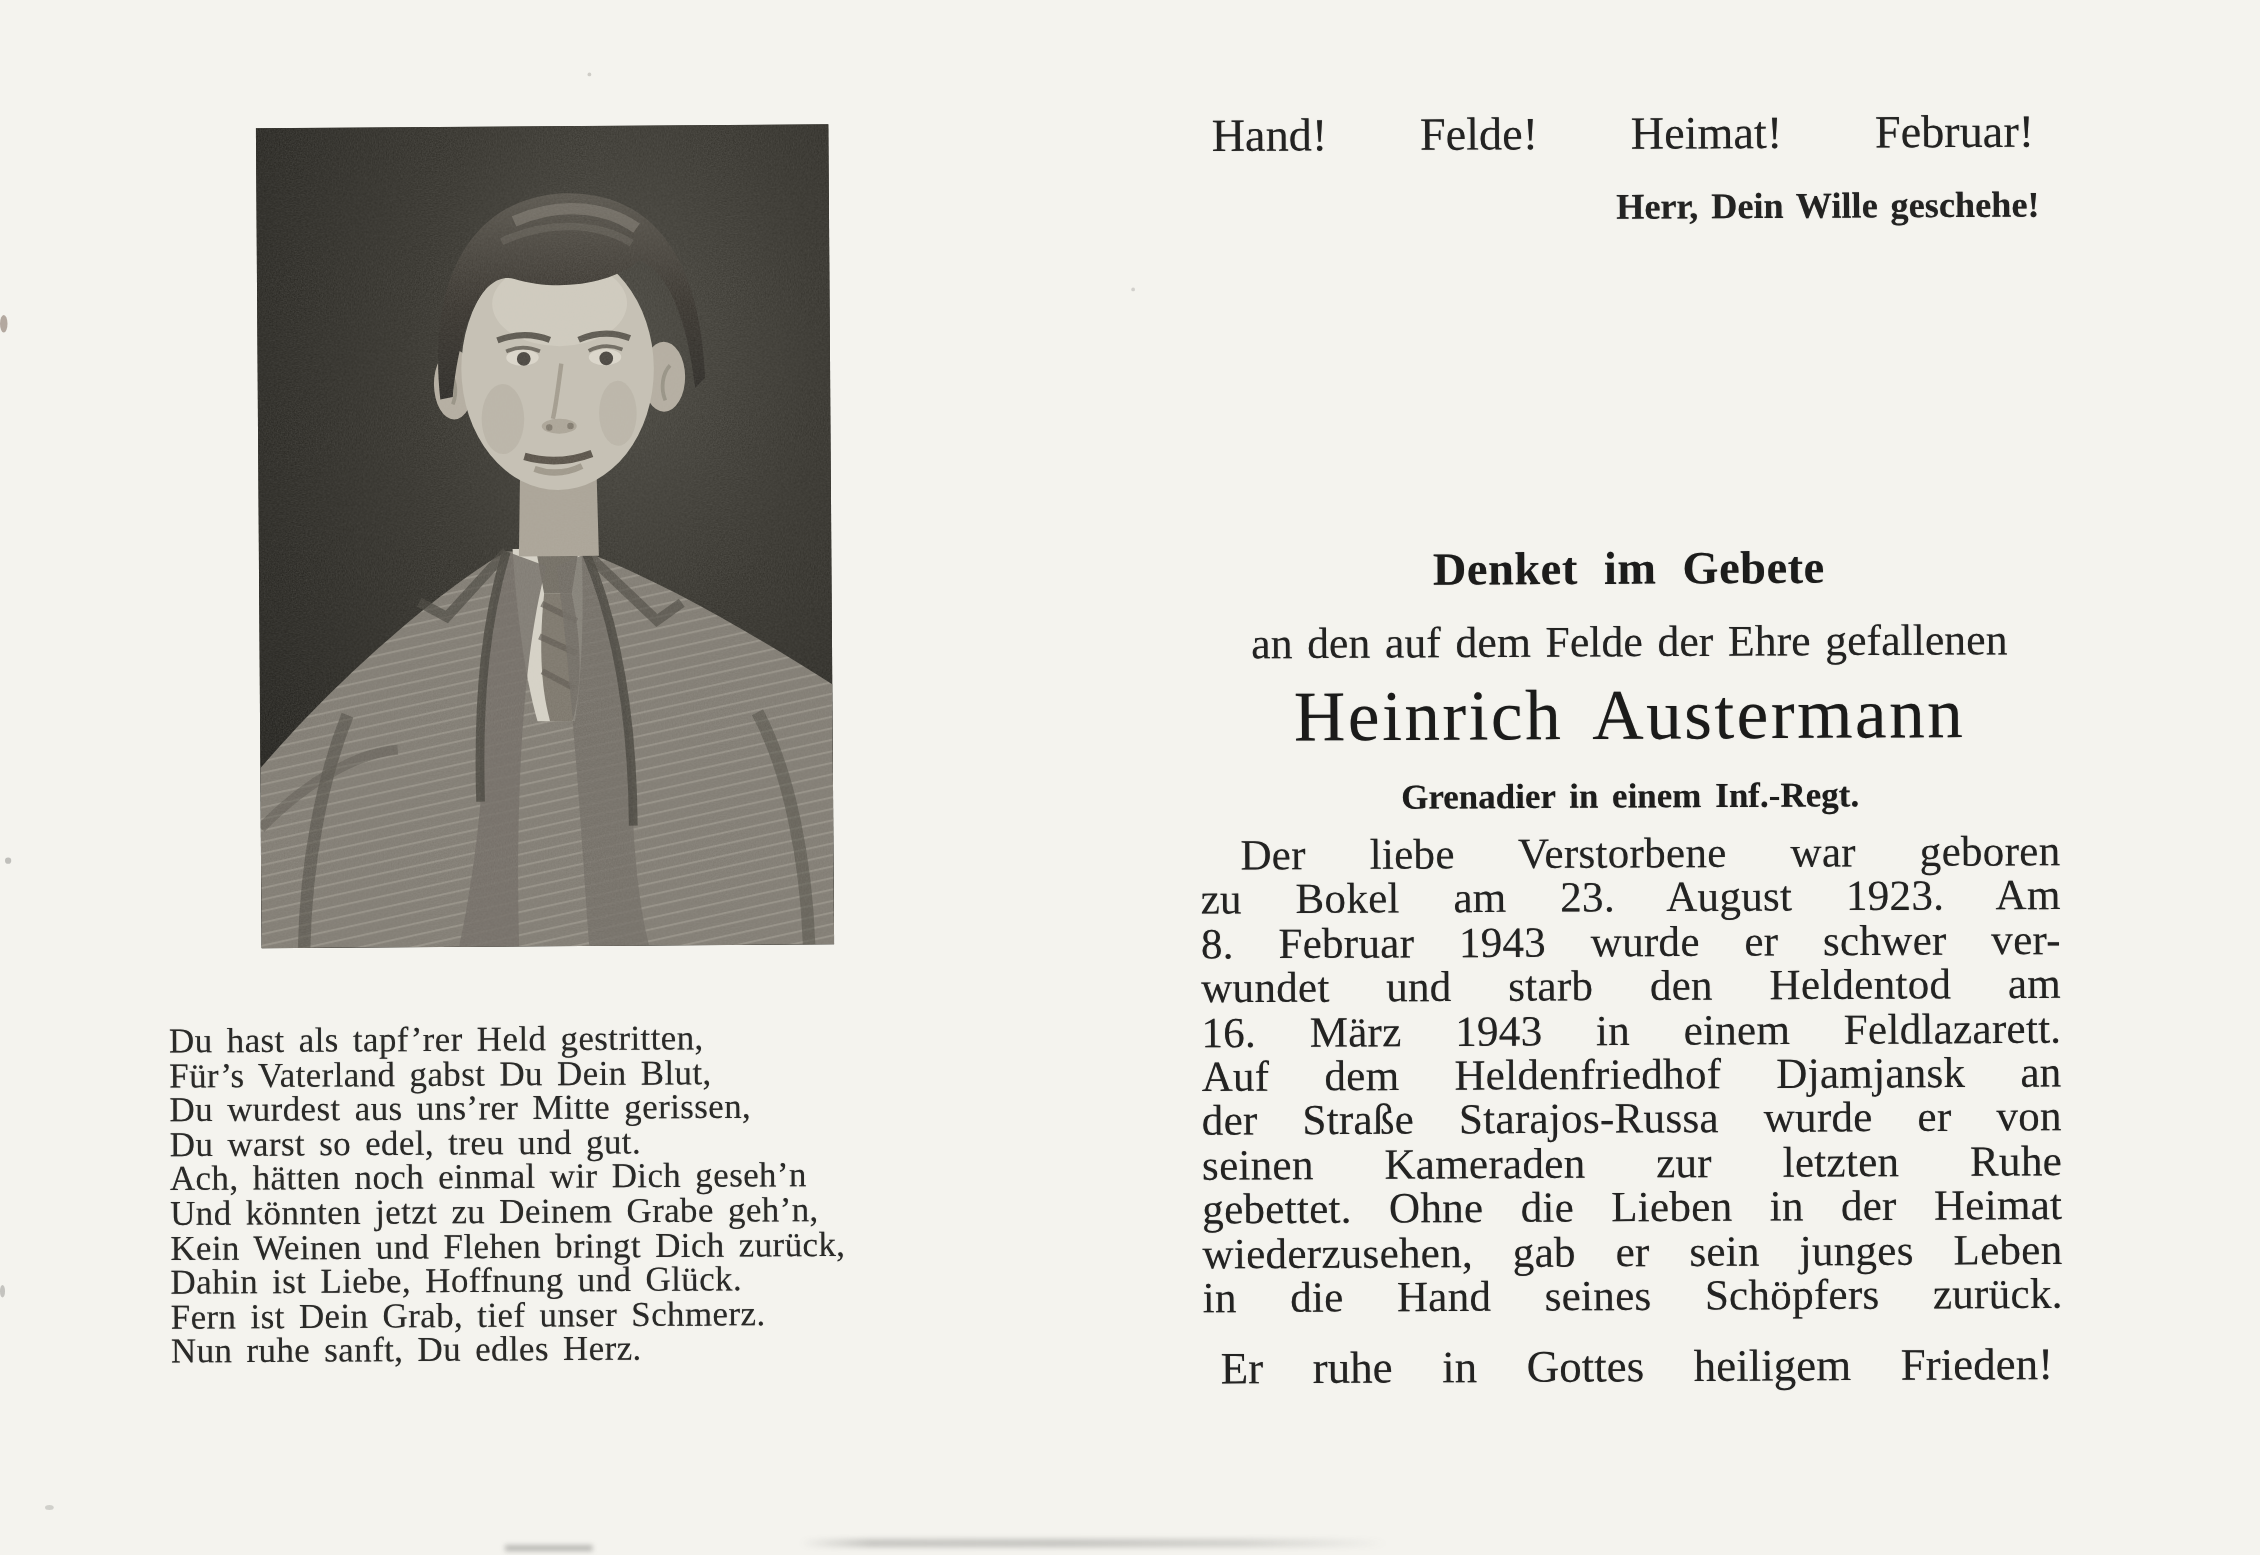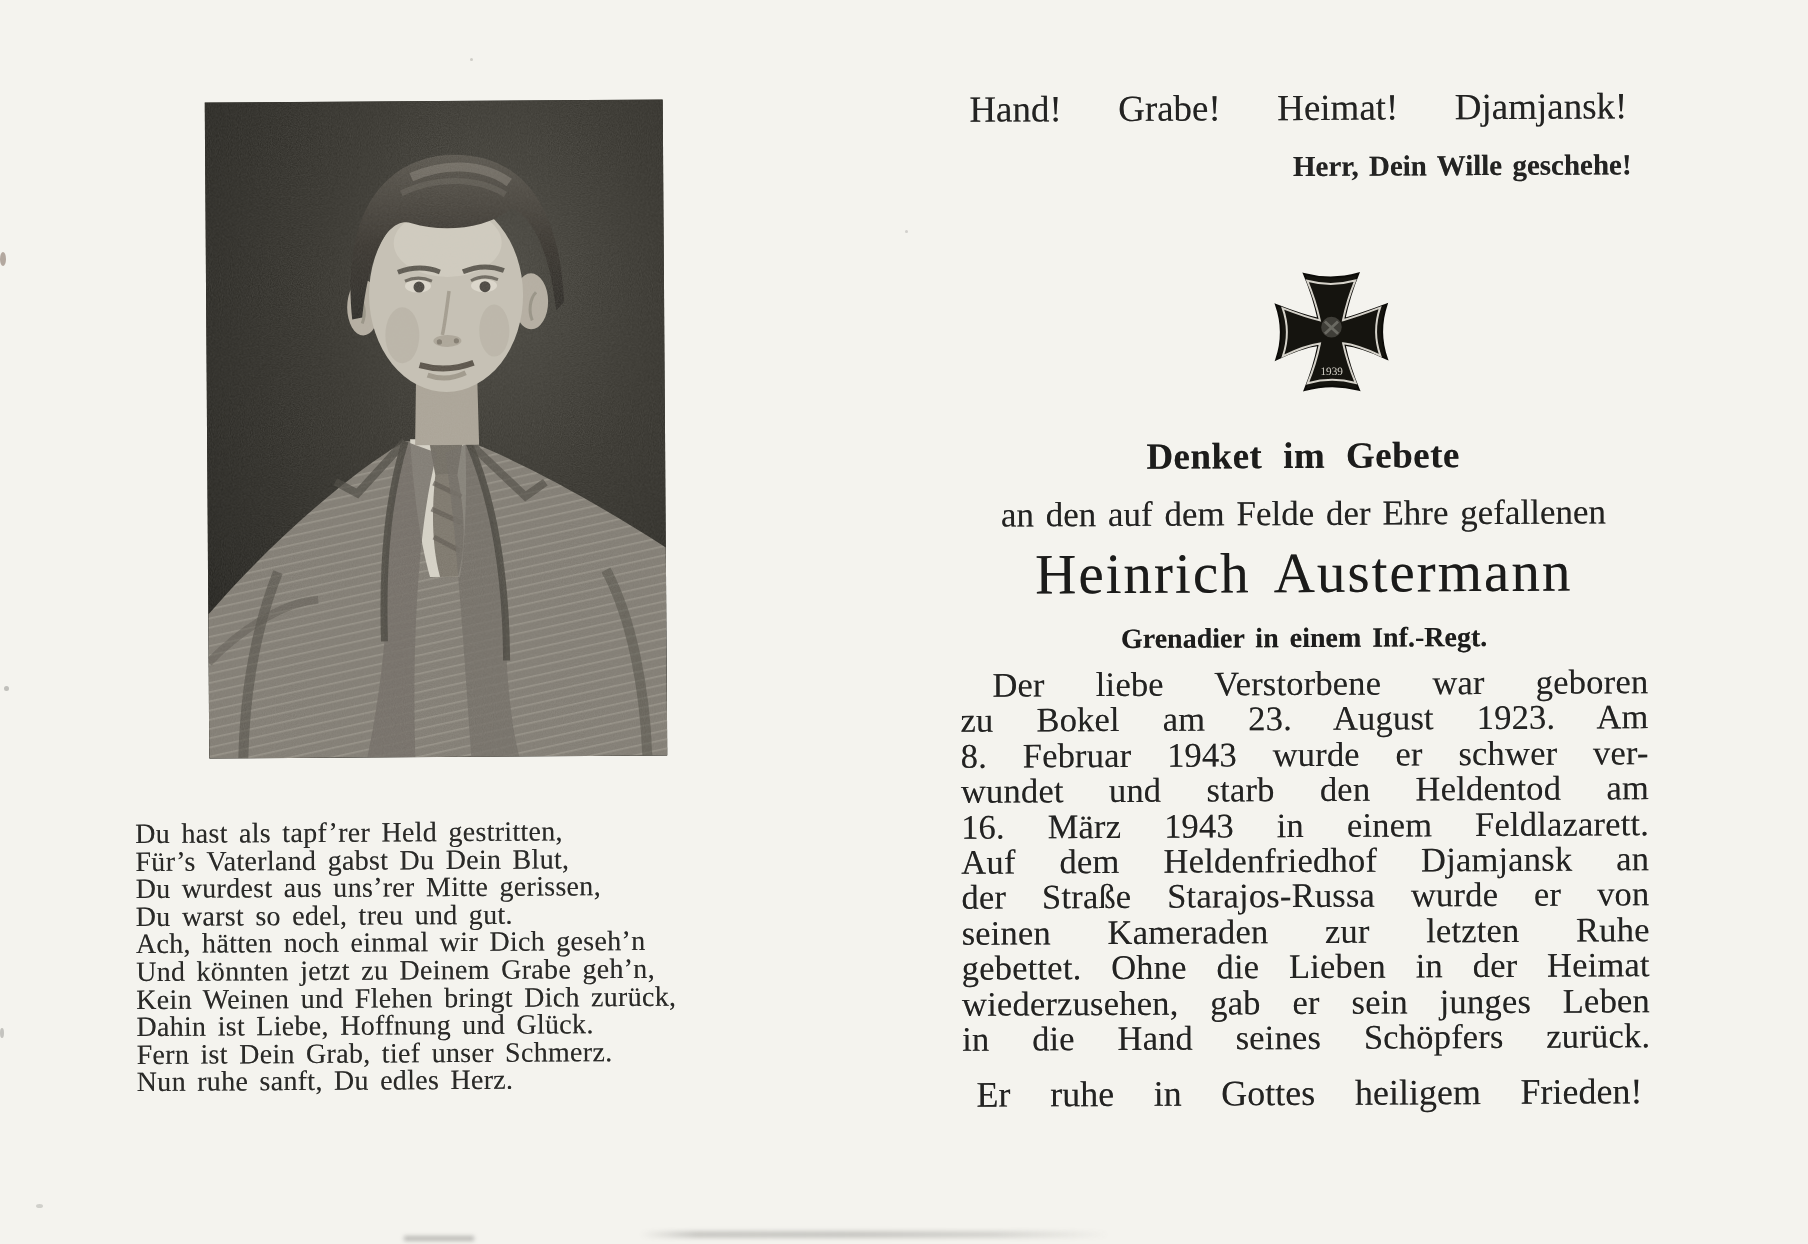--- a/index.html
+++ b/index.html
@@ -177,36 +177,27 @@
       <div class="poem-line">Kein Weinen und Flehen bringt Dich zurück,</div>
       <div class="poem-line">Dahin ist Liebe, Hoffnung und Glück.</div>
       <div class="poem-line">Fern ist Dein Grab, tief unser Schmerz.</div>
       <div class="poem-line">Nun ruhe sanft, Du edles Herz.</div>
     </div>
 
   <div class="right-col">
 
     <div class="invocations inktext">
         <span>Hand!</span>
-        <span>Grabe!</span>
+        <span>Felde!</span>
         <span>Heimat!</span>
-        <span>Djamjansk!</span>
+        <span>Februar!</span>
       </div>
 
     <div class="will-line inktext">Herr, Dein Wille geschehe!</div>
 
-    <div class="medal">
-      <svg viewBox="0 0 130 136">
-        <path d="M36,6 Q65,14 94,6 Q84,30 79,54 Q94,50 124,39 Q114,68 124,97 Q96,84 79,82 Q84,106 94,130 Q65,122 36,130 Q46,106 51,82 Q34,84 6,97 Q16,68 6,39 Q34,50 51,54 Q46,30 36,6 Z" fill="#15140f" stroke="#0c0b08" stroke-width="2"></path>
-        <path d="M36,6 Q65,14 94,6 Q84,30 79,54 Q94,50 124,39 Q114,68 124,97 Q96,84 79,82 Q84,106 94,130 Q65,122 36,130 Q46,106 51,82 Q34,84 6,97 Q16,68 6,39 Q34,50 51,54 Q46,30 36,6 Z" transform="translate(65,68) scale(0.88) translate(-65,-68)" fill="none" stroke="#ebe8df" stroke-width="2.4" opacity="0.9"></path>
-        <circle cx="65" cy="63" r="11" fill="#e9e6dd" opacity="0.2"></circle>
-        <path d="M58,57 L72,70 M72,57 L58,70" stroke="#e9e6dd" stroke-width="3" opacity="0.26"></path>
-        <text x="65" y="114" text-anchor="middle" font-size="12" fill="#e7e4da" opacity="0.9">1939</text>
-      </svg>
-    </div>
 
     <div class="heading inktext">Denket im Gebete</div>
 
     <div class="dedication inktext">an den auf dem Felde der Ehre gefallenen</div>
 
     <div class="deceased-name inktext">Heinrich Austermann</div>
 
     <div class="rank inktext">Grenadier in einem Inf.-Regt.</div>
 
     <div class="obituary inktext">

